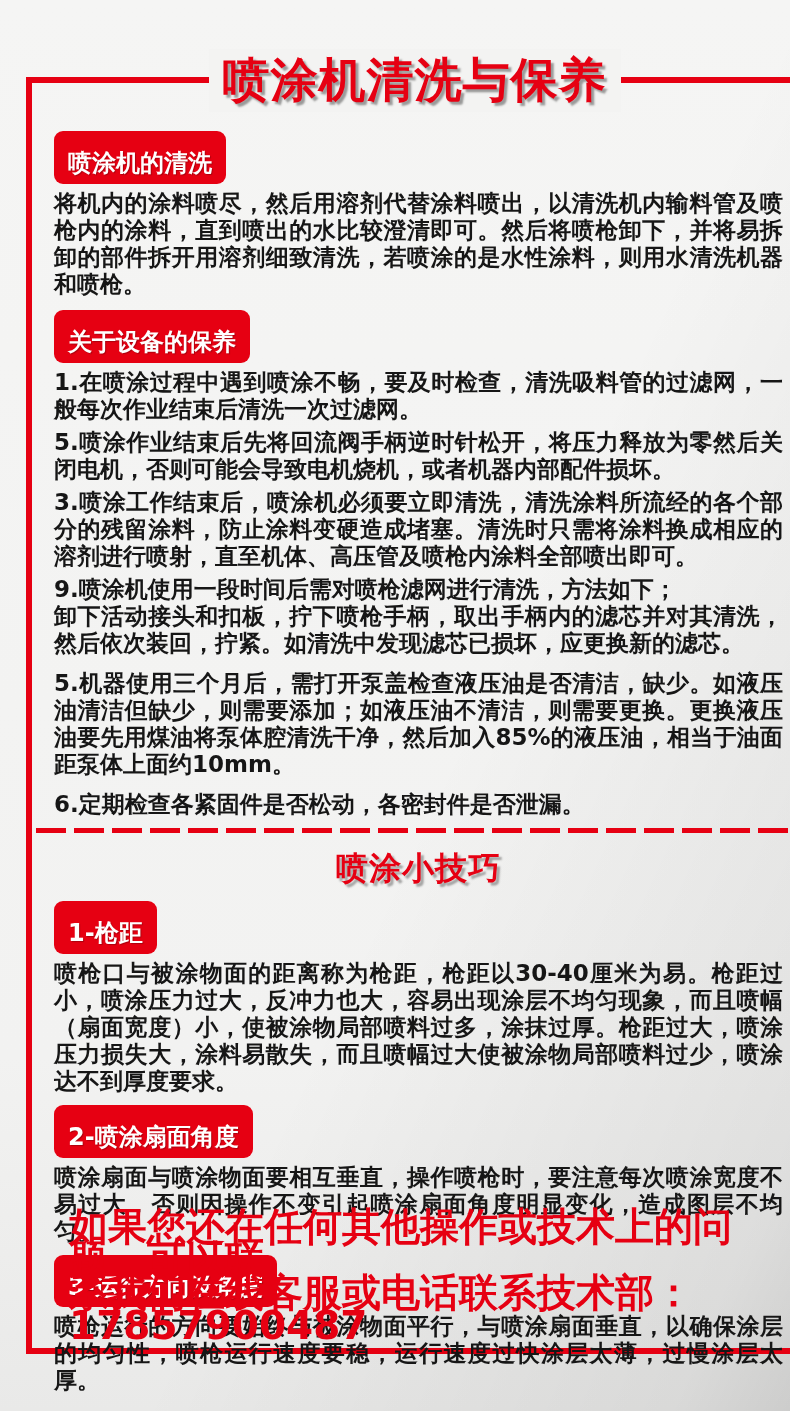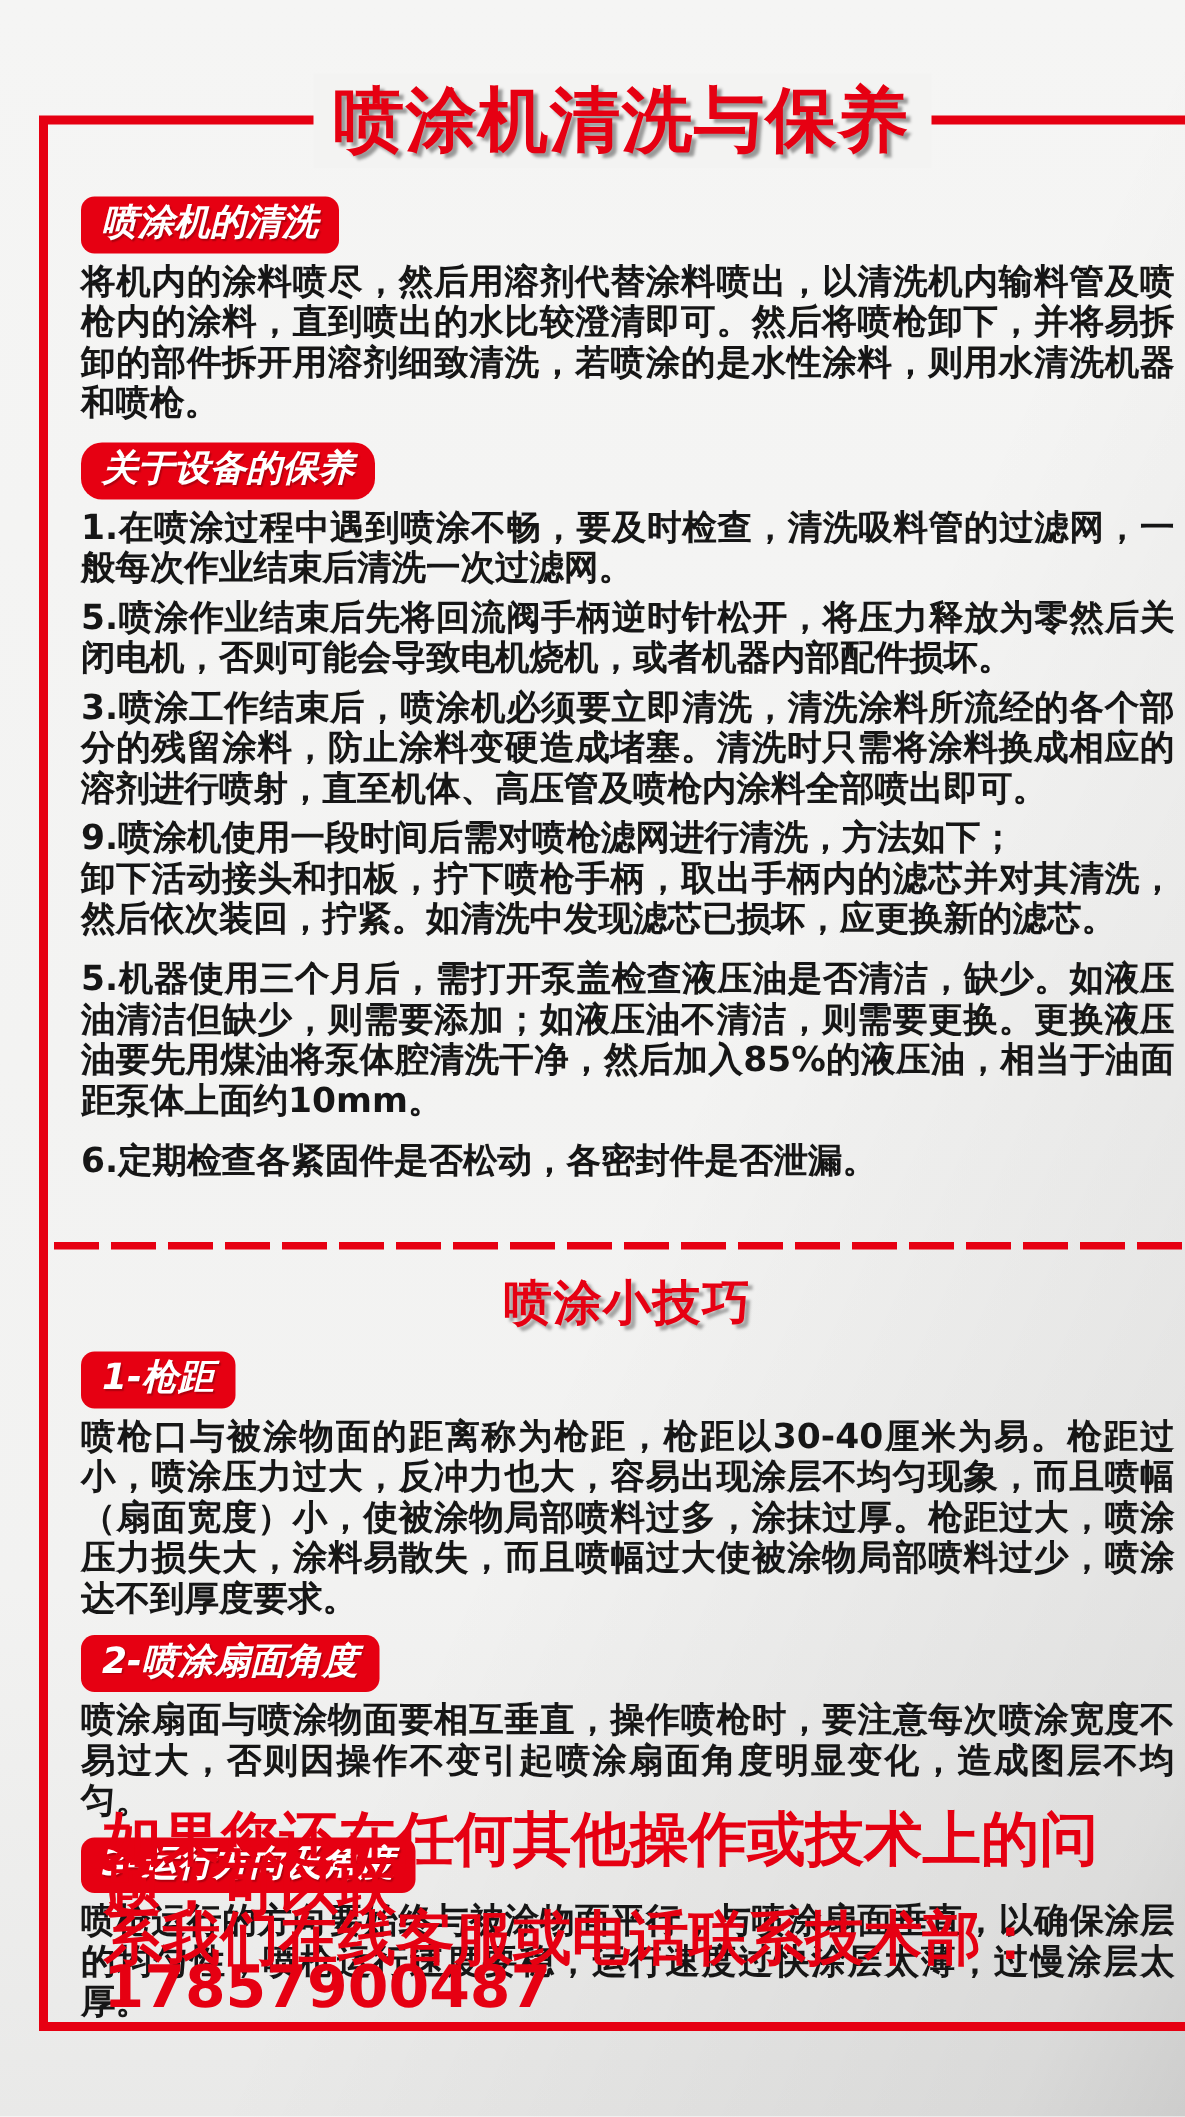--- a/index.html
+++ b/index.html
@@ -31,26 +31,25 @@
   }
   .sec1{position:absolute;top:0;left:22px;right:14px;}
   .sec2{position:absolute;top:758px;bottom:0;left:22px;right:14px;}
   .divider{
     position:absolute;top:745px;left:4px;right:4px;height:5px;
     background:repeating-linear-gradient(90deg, var(--accent-red) 0 30px, transparent 30px 38px);
   }
   .badge{
     display:inline-block;background:var(--accent-red);color:var(--badge-text);
     font-size:24px;font-weight:700;line-height:1.2;
-    padding:3px 14px 6px;border-radius:9px;
+    padding:18px 14px 6px;border-radius:9px;
     text-shadow:1px 1px 1px rgba(0,0,0,0.25);
-    font-style:italic;
   }
   .badge-first{margin-top:48px;}
-  .badge-gap{margin-top:12px;border-radius:14px;}
+  .badge-gap{margin-top:12px;}
   p.body{
     font-size:23px;line-height:27px;font-weight:700;color:var(--text-color);
     margin:6px 0 0;white-space:pre-line;text-align:justify;
   }
   p.body.item-gap{margin-top:13px;}
   .sub-title{
     text-align:center;font-size:32px;font-weight:700;color:var(--accent-red);
     margin:6px 0 0;letter-spacing:1px;
     text-shadow:3px 3px 2px rgba(45,45,45,0.4);
   }

